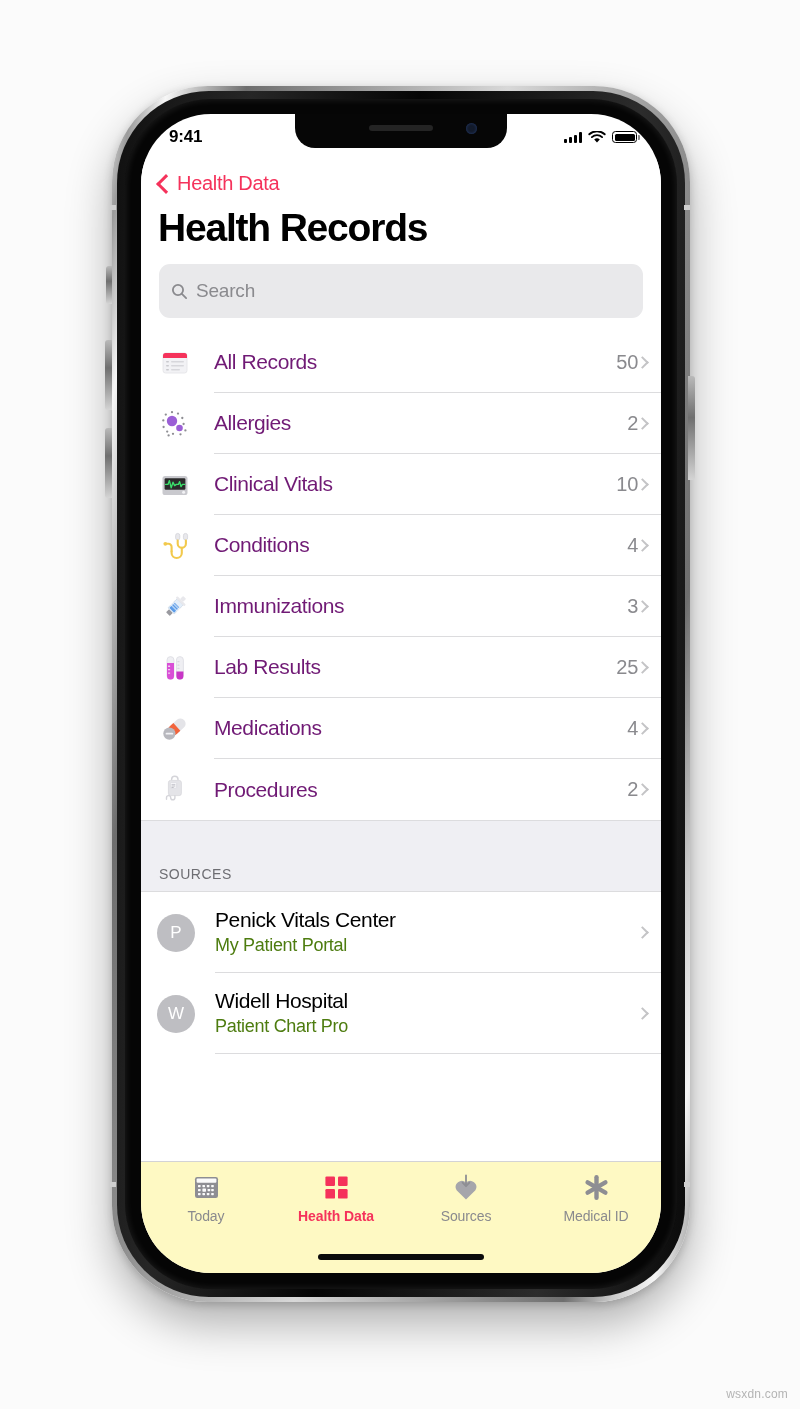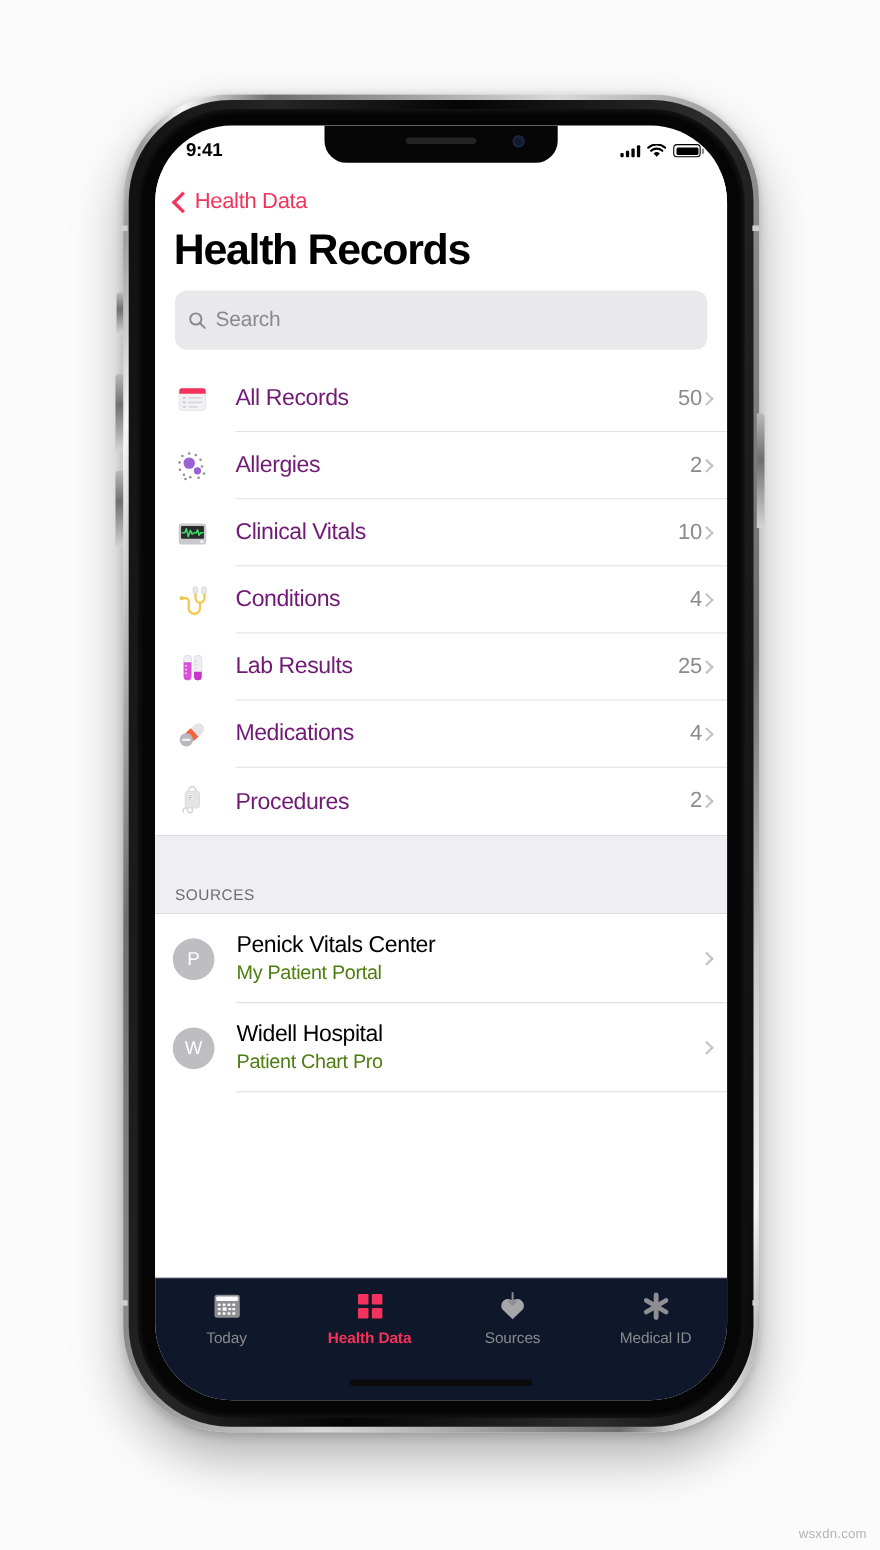--- a/index.html
+++ b/index.html
@@ -322,21 +322,21 @@
     font-size: 18px;
     color: #4d7c0f;
     letter-spacing: -0.3px;
   }
 
   
   .tabbar {
     position: absolute;
     left: 0; right: 0; bottom: 0;
     height: 112px;
-    background: #0f172a;
+    background: #fef9c3;
     border-top: 1px solid #D3D3D6;
     display: flex;
     align-items: flex-start;
     padding-top: 11px;
   }
   .tab {
     flex: 1 1 0;
     display: flex;
     flex-direction: column;
     align-items: center;
@@ -530,20 +530,42 @@
           </div>
           <div class="row-main">
             <div class="row-label">Conditions</div>
             <div class="row-right">
               <div class="row-count">4</div>
               <div class="chev-r"></div>
             </div>
           </div>
         </div>
 
+        <div class="row">
+          <div class="row-ico">
+            <svg width="32" height="32" viewBox="0 0 32 32">
+              <g transform="rotate(-45 16 16)">
+                <rect x="6" y="13.4" width="4.4" height="5.2" rx="0.6" fill="#9A9AA0"></rect>
+                <rect x="10.4" y="11.6" width="12.6" height="8.8" rx="1.1" fill="#E4EEF9" stroke="#C9D6E4" stroke-width="0.7"></rect>
+                <rect x="11.4" y="12.6" width="7.4" height="6.8" rx="0.6" fill="#5A9BE8"></rect>
+                <rect x="14" y="10.2" width="1.5" height="11.6" fill="#FFFFFF" opacity="0.55"></rect>
+                <rect x="16.6" y="10.2" width="1.5" height="11.6" fill="#FFFFFF" opacity="0.55"></rect>
+                <rect x="23" y="9.9" width="2.4" height="12.2" rx="1" fill="#E8E8EC"></rect>
+                <rect x="25.4" y="13.9" width="4.2" height="4.2" rx="0.8" fill="#E8E8EC"></rect>
+              </g>
+            </svg>
+          </div>
+          <div class="row-main">
+            <div class="row-label">Immunizations</div>
+            <div class="row-right">
+              <div class="row-count">3</div>
+              <div class="chev-r"></div>
+            </div>
+          </div>
+        </div>
 
         <div class="row">
           <div class="row-ico">
             <svg width="32" height="32" viewBox="0 0 32 32">
               <rect x="8" y="4.6" width="7" height="22.8" rx="3.5" fill="#EFEFF3" stroke="#DCDCE2" stroke-width="0.8"></rect>
               <path d="M8 11h7v12.9a3.5 3.5 0 0 1-7 0Z" fill="#D94FD6"></path>
               <rect x="8.9" y="13.6" width="2.3" height="1.3" rx="0.6" fill="#F3D4F2"></rect>
               <rect x="8.9" y="17" width="2.3" height="1.3" rx="0.6" fill="#F3D4F2"></rect>
               <rect x="8.9" y="20.4" width="2.3" height="1.3" rx="0.6" fill="#F3D4F2"></rect>
               <rect x="17.4" y="4.6" width="7" height="22.8" rx="3.5" fill="#EFEFF3" stroke="#DCDCE2" stroke-width="0.8"></rect>

